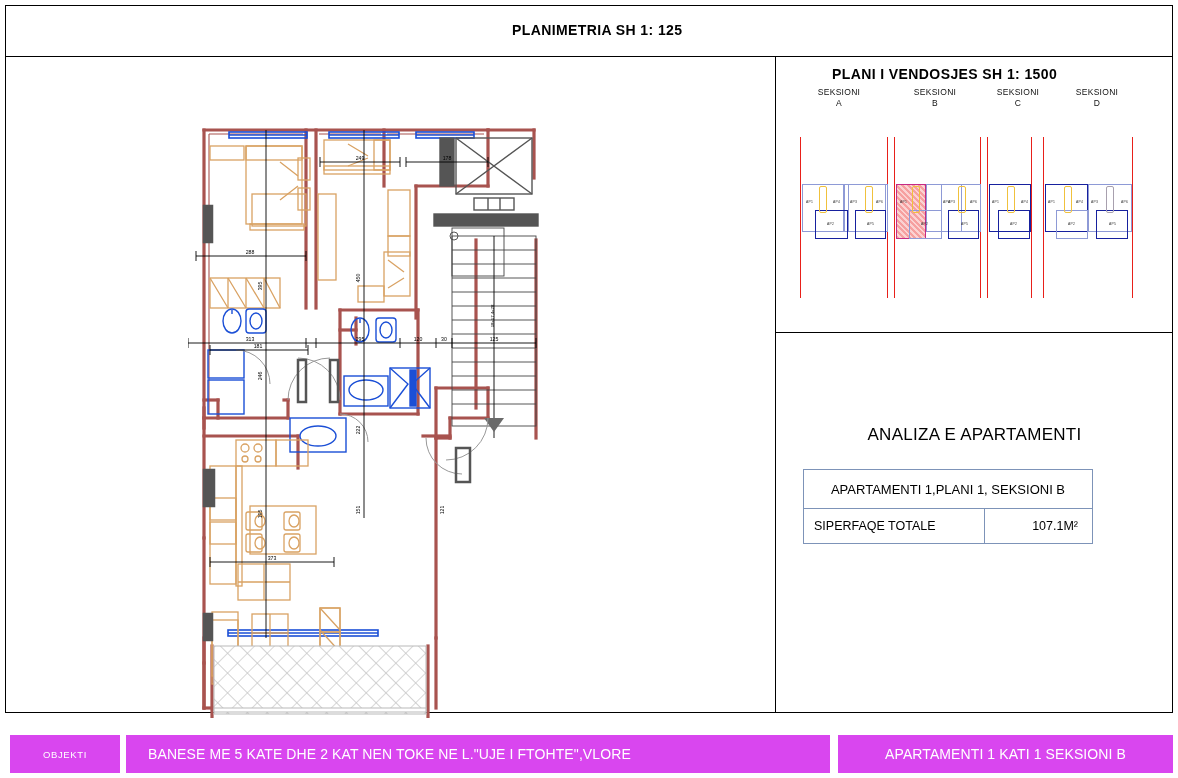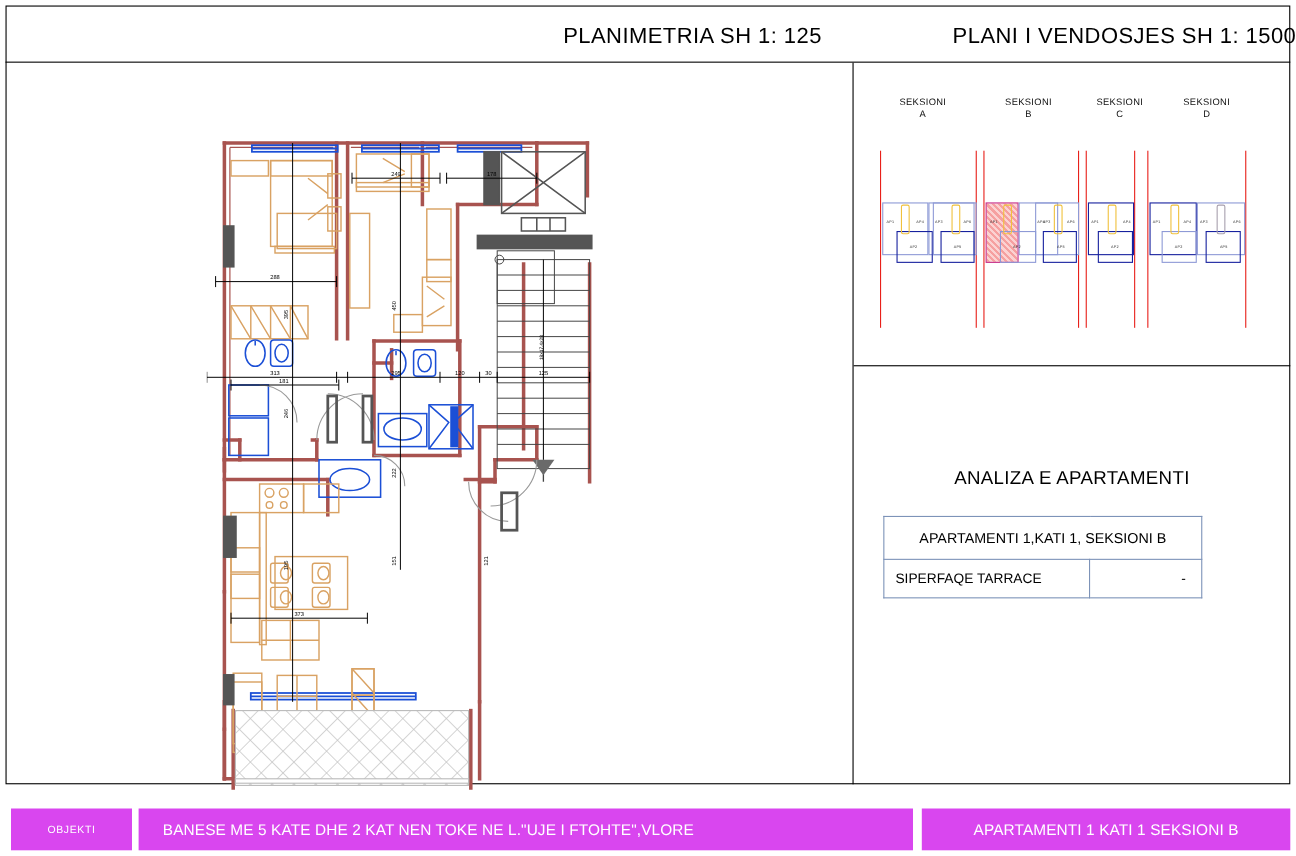--- a/index.html
+++ b/index.html
@@ -7,24 +7,24 @@
        font-family:"Liberation Sans","DejaVu Sans",sans-serif;color:#000;}
 
   
   #frame{position:absolute;left:5px;top:5px;width:1168px;height:708px;
          border:1.5px solid #000;box-sizing:border-box;}
   #title-strip{position:absolute;left:5px;top:5px;width:1168px;height:52px;
                border-bottom:1.5px solid #000;box-sizing:border-box;}
   #vdiv{position:absolute;left:775px;top:57px;width:0;height:656px;
         border-left:1.5px solid #000;}
 
-  .sheet-title{position:absolute;top:22px;font-size:20px;letter-spacing:.4px;
-               white-space:nowrap;}
+  .sheet-title{position:absolute;top:22px;font-size:14px;letter-spacing:.4px;
+               white-space:nowrap;font-weight:bold;}
   #t-left{left:512px;}
-  #t-right{left:866px;}
+  #t-right{left:832px;margin-top:44px;}
 
   
   #rdiv{position:absolute;left:776px;top:332px;width:397px;height:0;
         border-top:1.5px solid #000;}
 
   #sections{position:absolute;left:776px;top:57px;width:397px;height:275px;}
   .sec-label{position:absolute;text-align:center;font-size:8.5px;
              line-height:11px;letter-spacing:.3px;color:#111;width:70px;}
 
   .redline{position:absolute;width:0;border-left:1.3px solid #e8201a;}
@@ -153,25 +153,25 @@
   <div class="aplab" style="left:315px;top:143px;">AP3</div>
   <div class="aplab" style="left:345px;top:143px;">AP6</div>
   <div class="aplab" style="left:333px;top:165px;">AP5</div>
 </div>
 
 <div id="an-title">ANALIZA E APARTAMENTI</div>
 
 <table id="tbl">
   <tbody>
       <tr>
-    <td class="hd" colspan="2">APARTAMENTI  1,KATI 1, SEKSIONI B</td>
+    <td class="hd" colspan="2">APARTAMENTI  1,PLANI 1, SEKSIONI B</td>
   </tr>
   <tr>
-    <td class="k">SIPERFAQE TARRACE</td>
-    <td class="v">-</td>
+    <td class="k">SIPERFAQE TOTALE</td>
+    <td class="v">107.1M²</td>
   </tr>
 </tbody>
   </table>
 
 <div class="bb" id="bb-obj">OBJEKTI</div>
 <div class="bb" id="bb-main">BANESE ME 5 KATE DHE 2 KAT NEN TOKE NE L."UJE I FTOHTE",VLORE</div>
 <div class="bb" id="bb-ap">APARTAMENTI  1 KATI 1 SEKSIONI B</div>
 
 <div id="plan">
 <svg width="380" height="600" viewBox="0 0 380 600" xmlns="http://www.w3.org/2000/svg">

